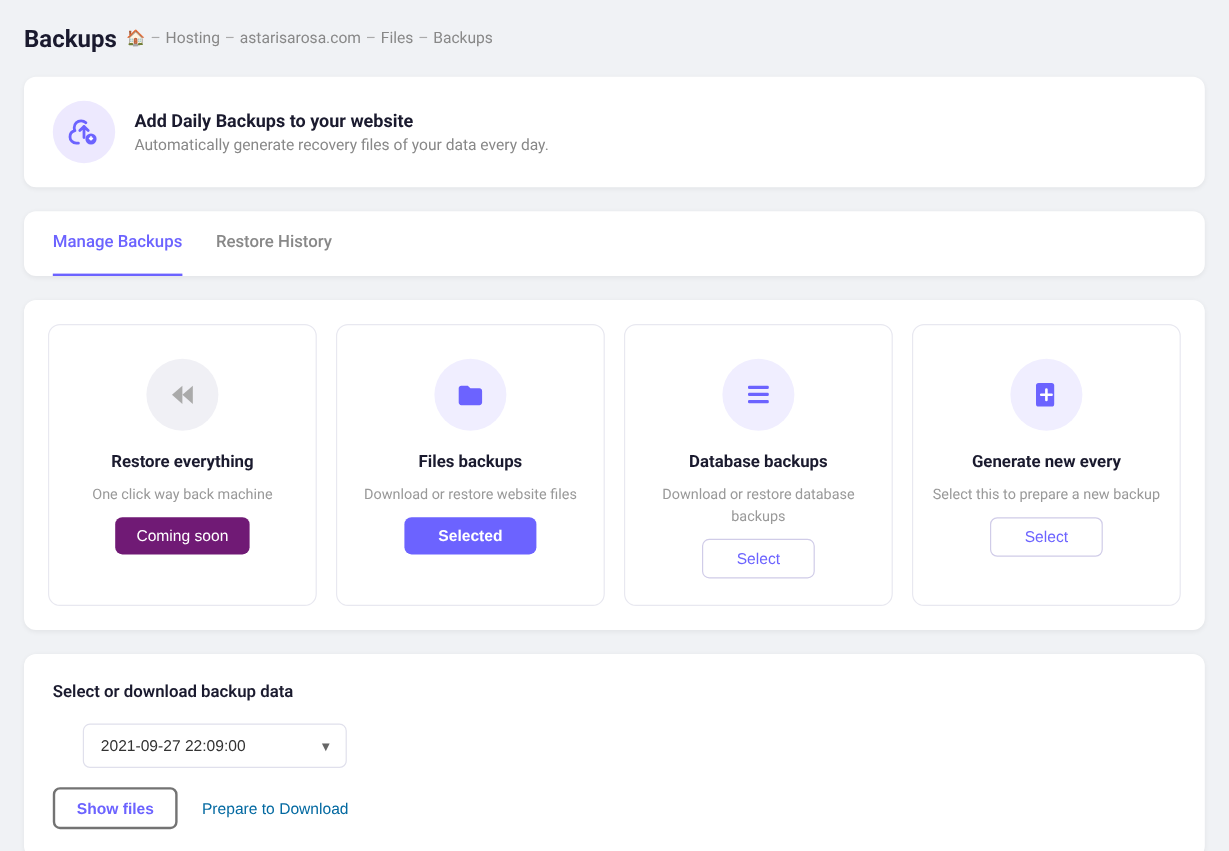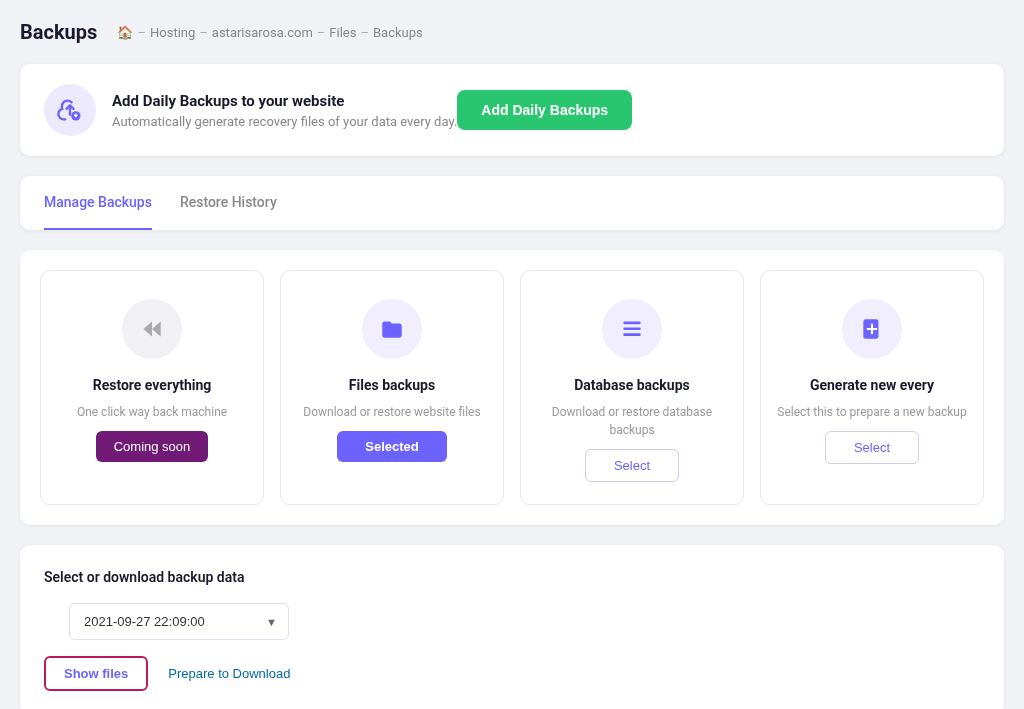--- a/index.html
+++ b/index.html
@@ -10,21 +10,21 @@
       font-size: 14px;
     }
     .page-wrapper {
       padding: 20px;
       max-width: 1024px;
       margin: 0 auto;
     }
     .page-header {
       display: flex;
       align-items: center;
-      gap: 20px;
+      gap: 8px;
       margin-bottom: 20px;
     }
     .page-title {
       font-size: 20px;
       font-weight: 700;
       color: #1a1a2e;
     }
     .breadcrumb {
       display: flex;
       align-items: center;
@@ -224,21 +224,21 @@
       font-size: 11px;
     }
     .actions-row {
       display: flex;
       align-items: center;
       gap: 20px;
     }
     .btn-show-files {
       background: #fff;
       color: #6c63ff;
-      border: 2px solid #be185d;
+      border: 2px solid #737373;
       border-radius: 6px;
       padding: 8px 18px;
       font-size: 13px;
       font-weight: 600;
       cursor: pointer;
     }
     .btn-prepare-download {
       background: transparent;
       color: #0369a1;
       border: none;
@@ -276,21 +276,20 @@
           <path d="M8 20H6.5C4.015 20 2 17.985 2 15.5C2 13.348 3.509 11.55 5.528 11.08C5.185 10.43 5 9.69 5 8.9C5 6.194 7.194 4 9.9 4C11.252 4 12.47 4.554 13.354 5.45" stroke="#6c63ff" stroke-width="2" stroke-linecap="round" stroke-linejoin="round"></path>
           <circle cx="17" cy="17" r="4" fill="#6c63ff"></circle>
           <path d="M17 15.5V17.5M17 17.5L16 16.5M17 17.5L18 16.5" stroke="white" stroke-width="1.2" stroke-linecap="round" stroke-linejoin="round"></path>
         </svg>
       </div>
       <div>
         <div class="banner-title">Add Daily Backups to your website</div>
         <div class="banner-subtitle">Automatically generate recovery files of your data every day.</div>
       </div>
     </div>
-    <button class="btn-add-backup">Add Daily Backups</button>
   </div>
 
   <div class="tabs-card">
     <div class="tabs-header">
       <div class="tab active">Manage Backups</div>
       <div class="tab">Restore History</div>
     </div>
   </div>
 
   <div class="cards-section">

